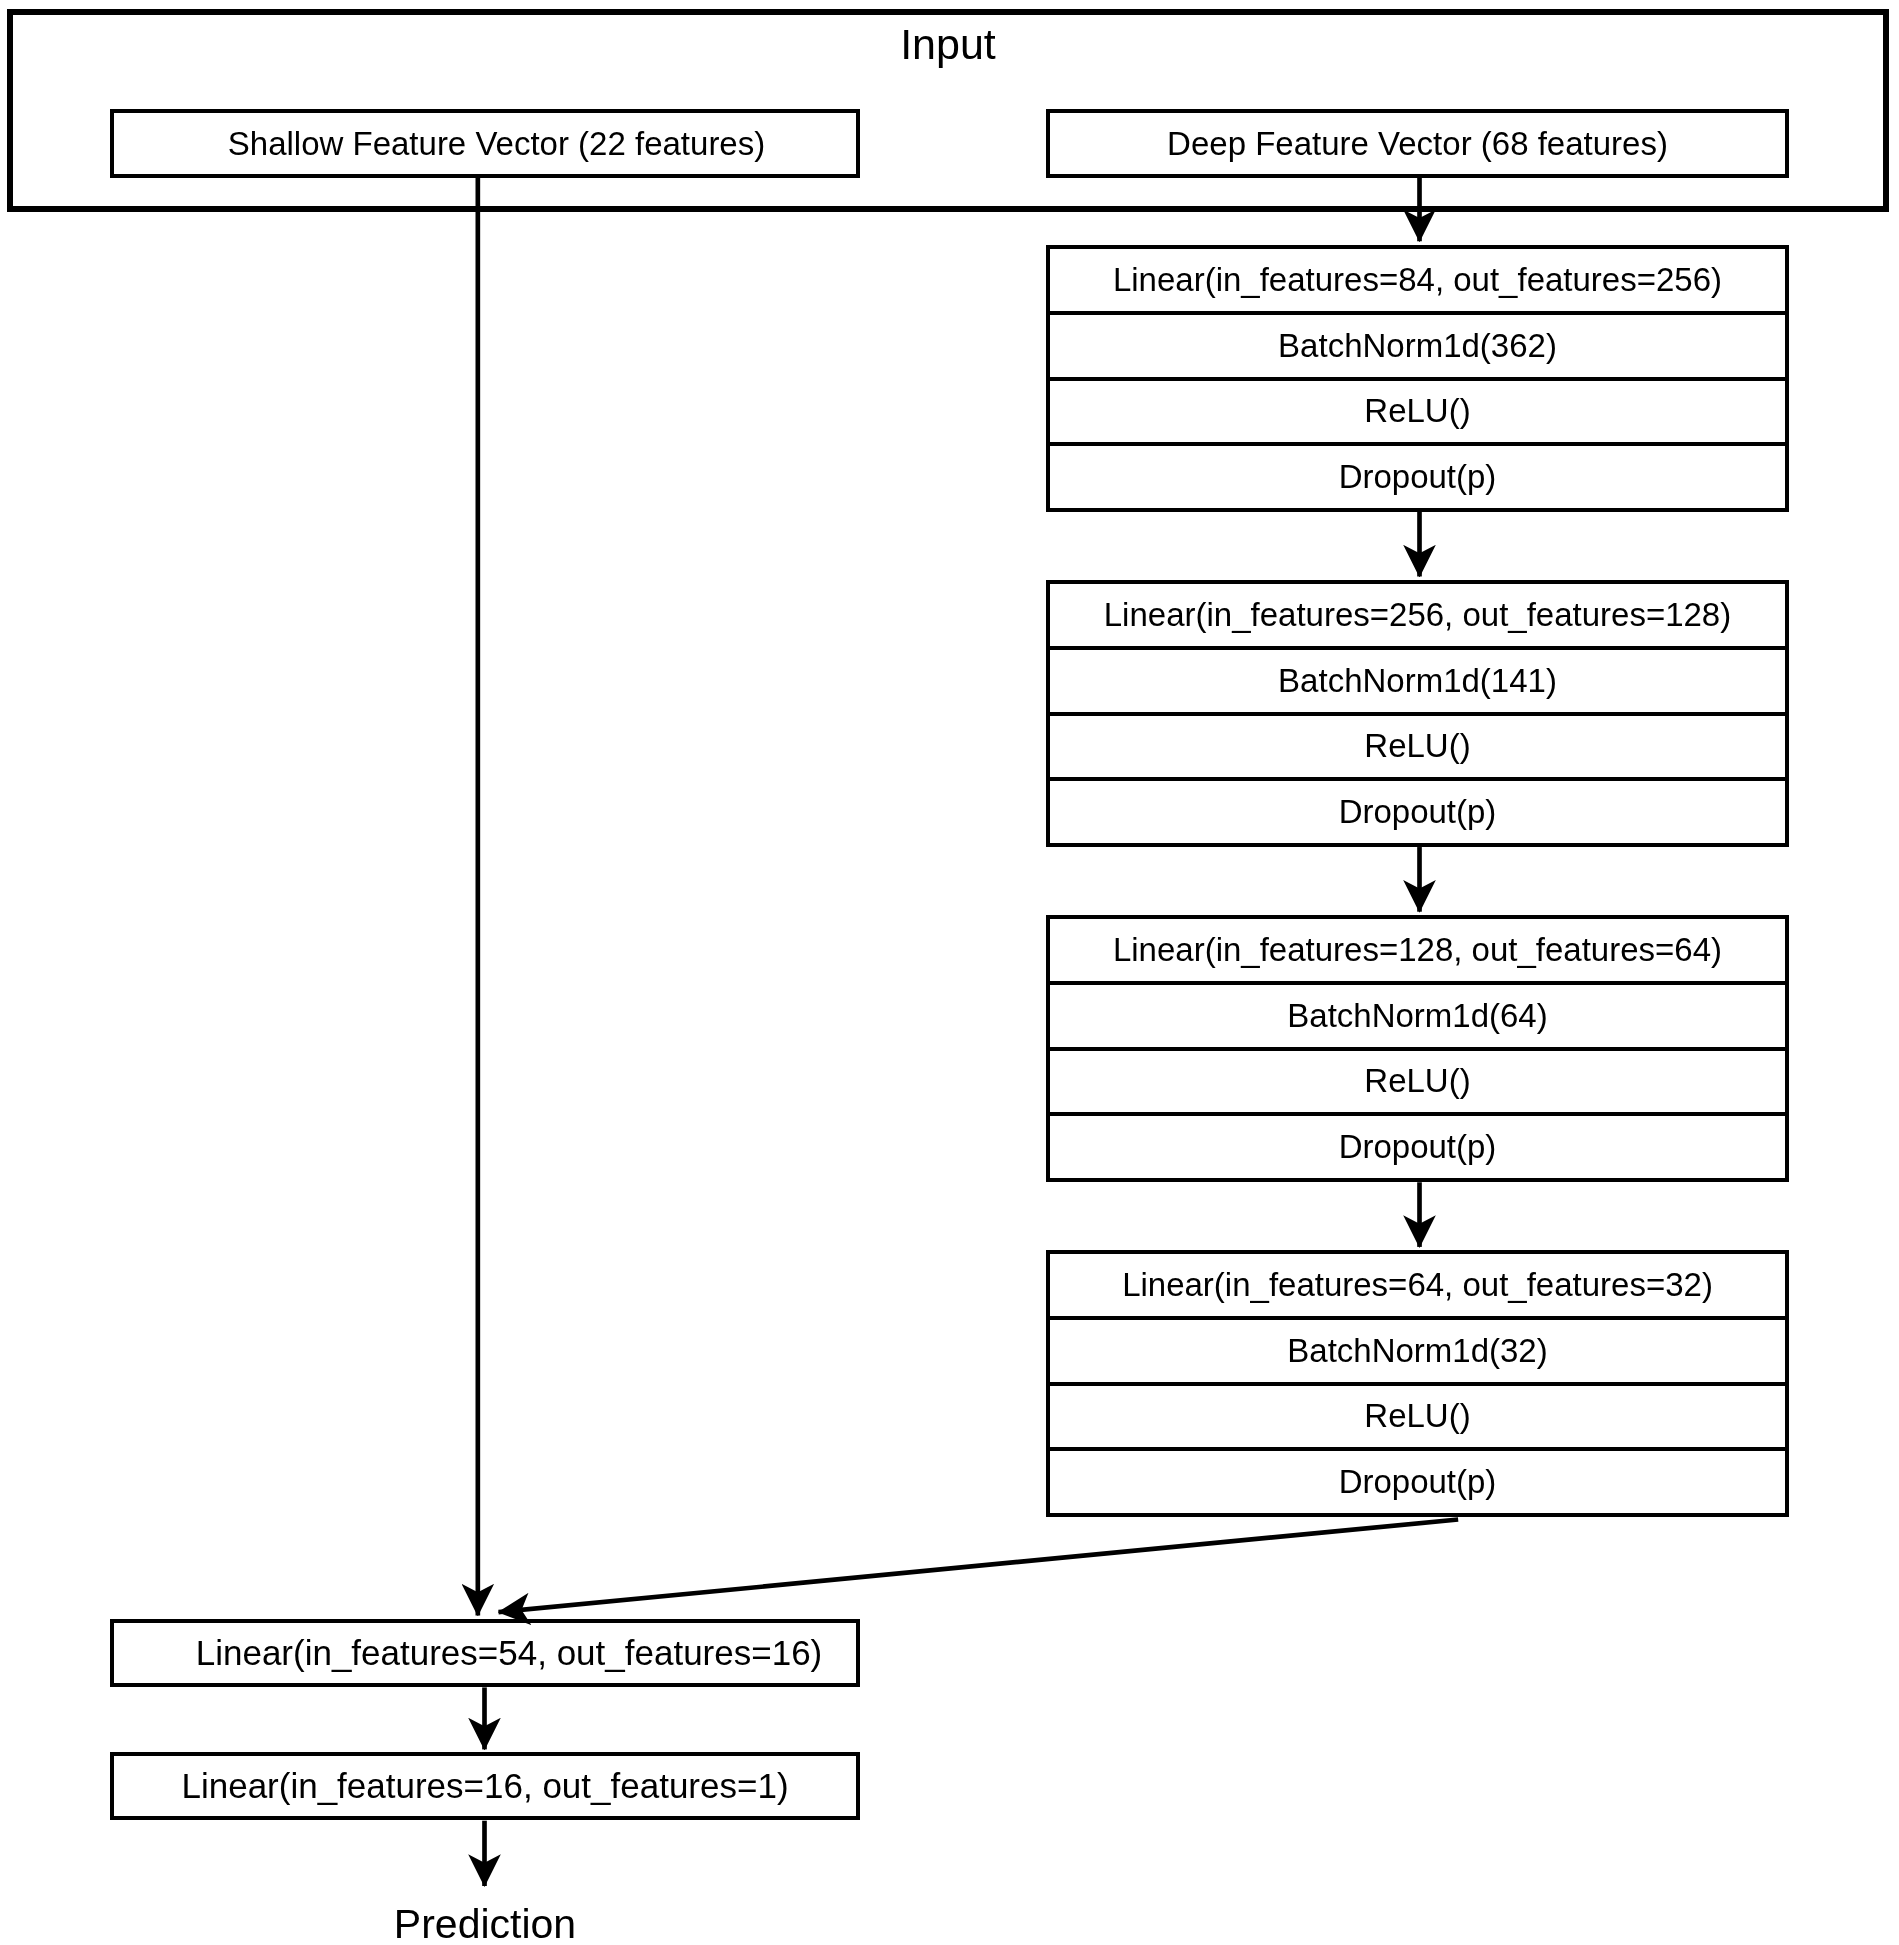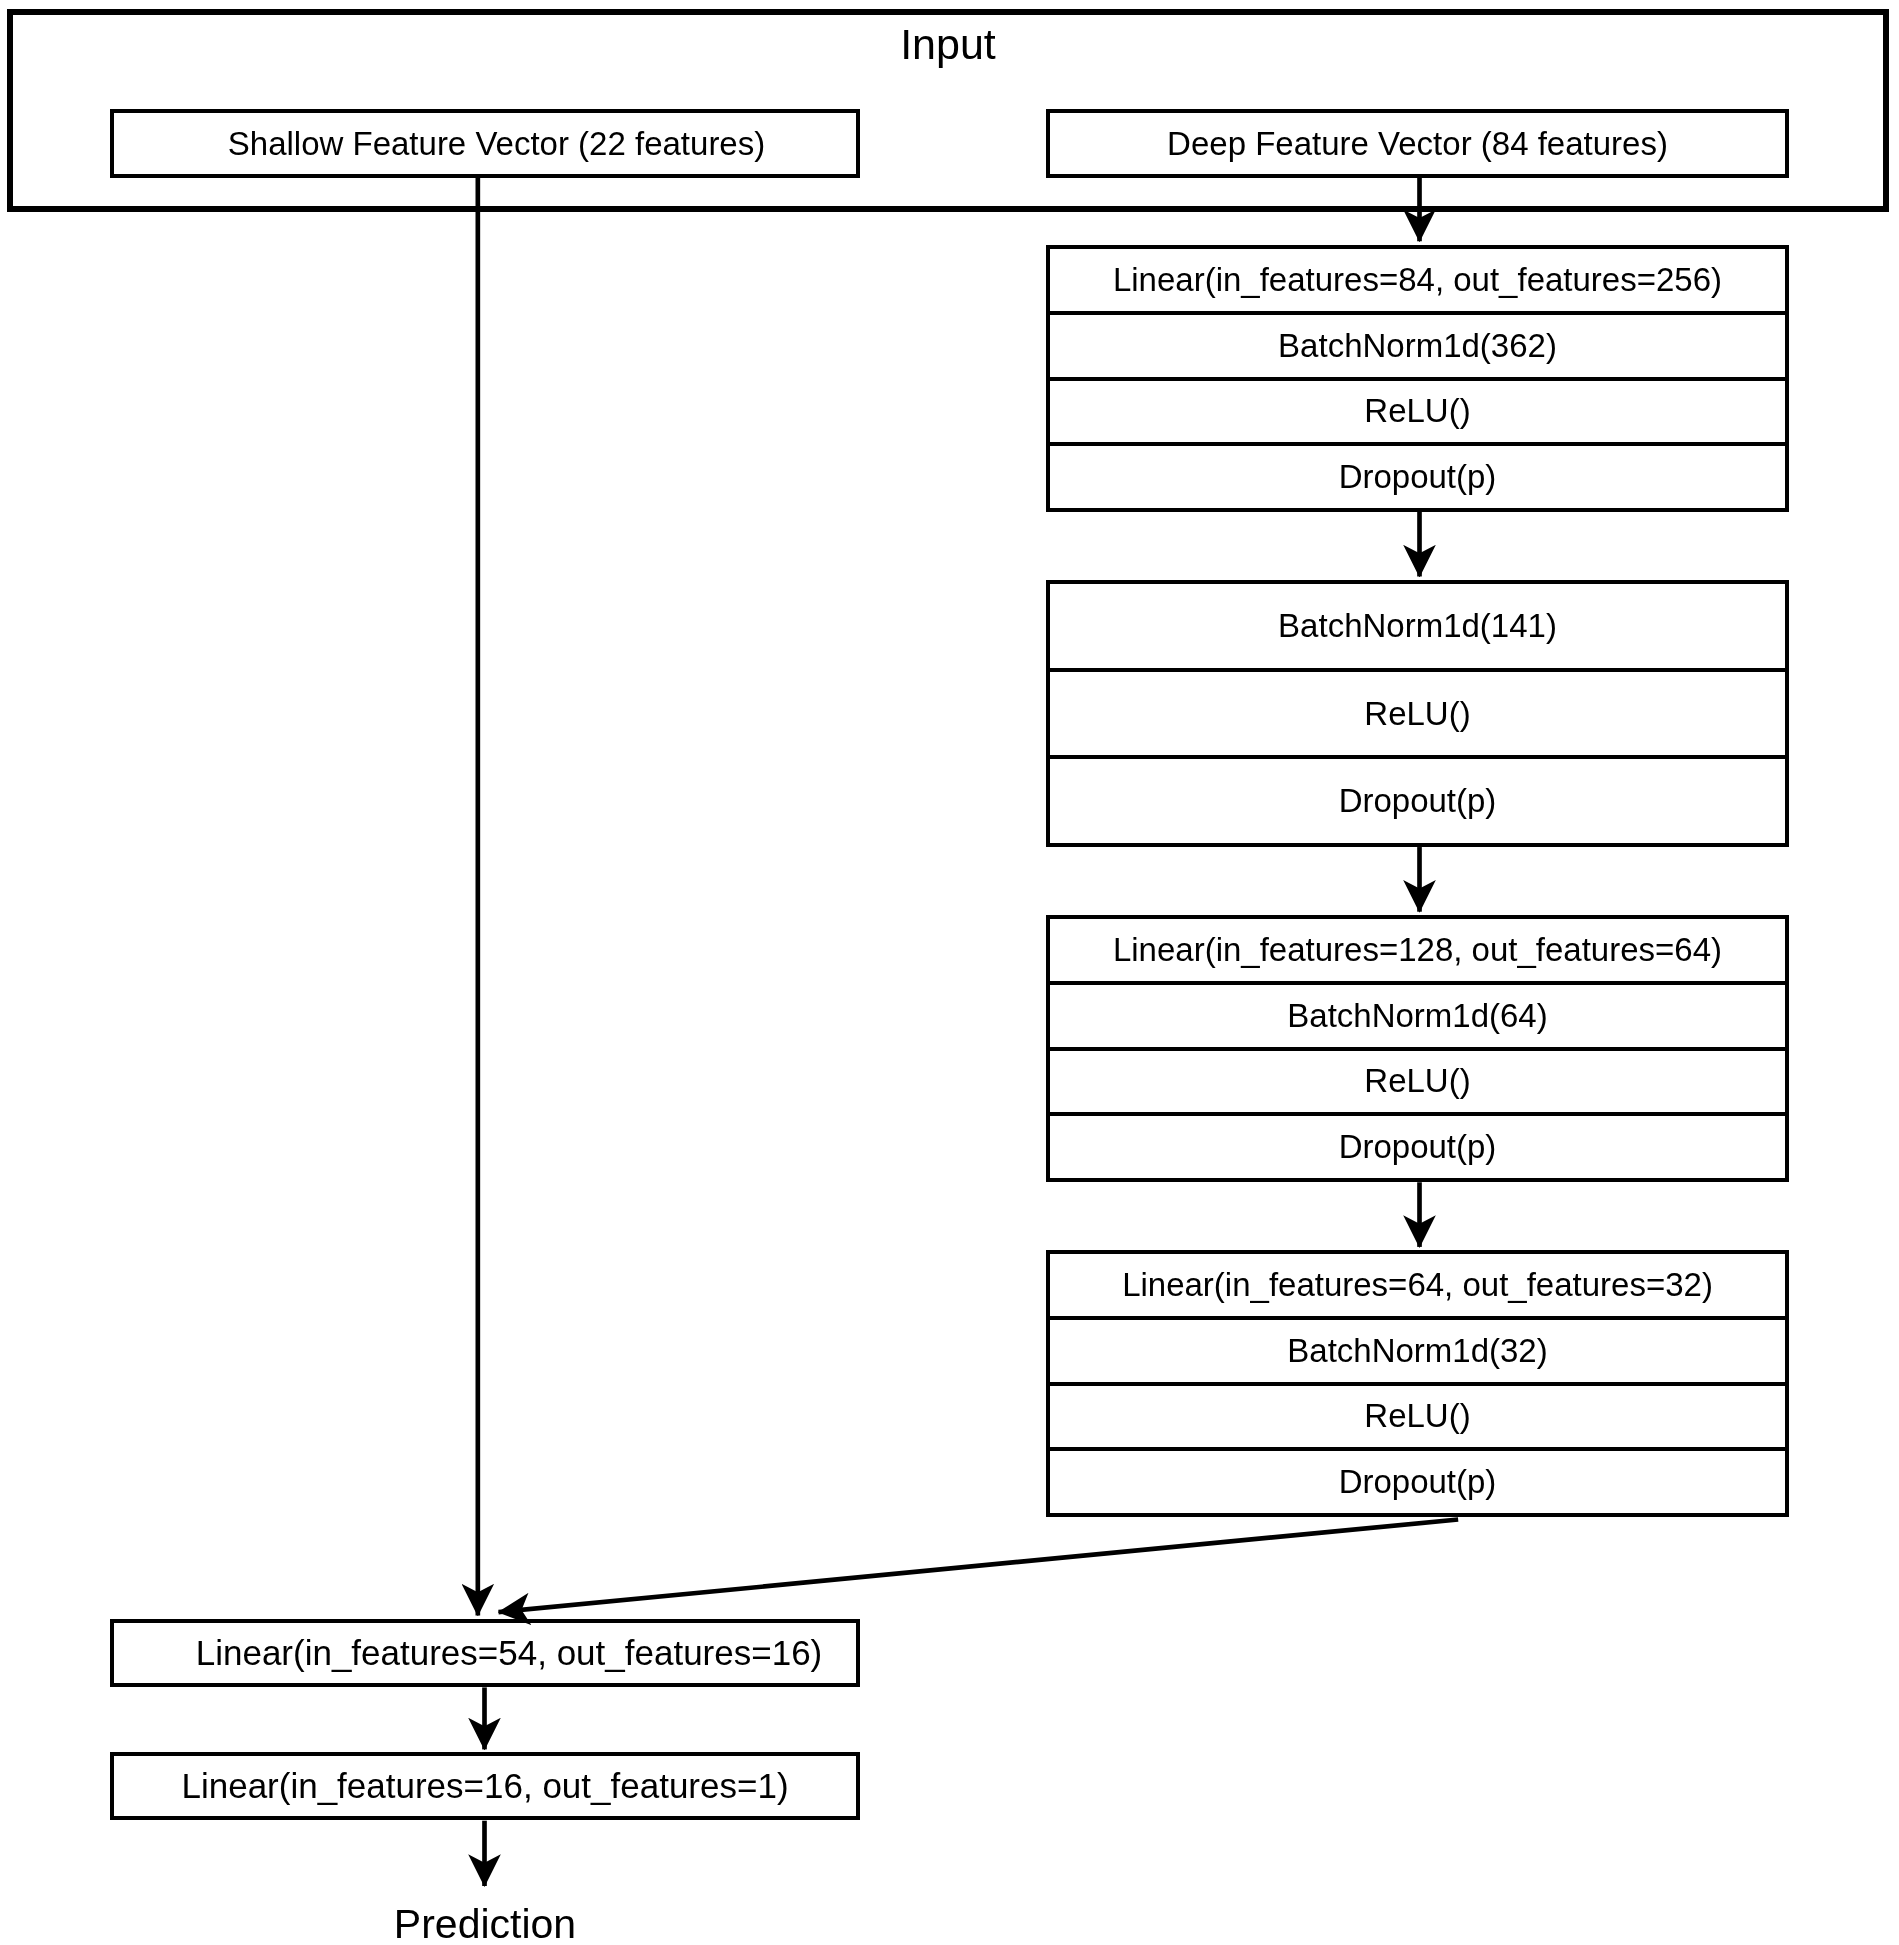--- a/index.html
+++ b/index.html
@@ -66,30 +66,31 @@
   .arrow-layer line { stroke: #000000; stroke-width: 7; }
 </style>
 </head>
 <body>
 
 <div>
 
   <div class="abs outer-container"></div>
   <div class="abs input-title">Input</div>
   <div class="abs feature-box shallow-box">Shallow Feature Vector (22 features)</div>
-  <div class="abs feature-box deep-box">Deep Feature Vector (84 features)</div>
+  <div class="abs feature-box deep-box">Deep Feature Vector (68 features)</div>
 
   <div class="abs mlp-block blk1">
     <div class="layer-row">Linear(in_features=84, out_features=256)</div>
     <div class="layer-row">BatchNorm1d(362)</div>
     <div class="layer-row">ReLU()</div>
     <div class="layer-row">Dropout(p)</div>
   </div>
 
   <div class="abs mlp-block blk2">
+    <div class="layer-row">Linear(in_features=256, out_features=128)</div>
     <div class="layer-row">BatchNorm1d(141)</div>
     <div class="layer-row">ReLU()</div>
     <div class="layer-row">Dropout(p)</div>
   </div>
 
   <div class="abs mlp-block blk3">
     <div class="layer-row">Linear(in_features=128, out_features=64)</div>
     <div class="layer-row">BatchNorm1d(64)</div>
     <div class="layer-row">ReLU()</div>
     <div class="layer-row">Dropout(p)</div>

